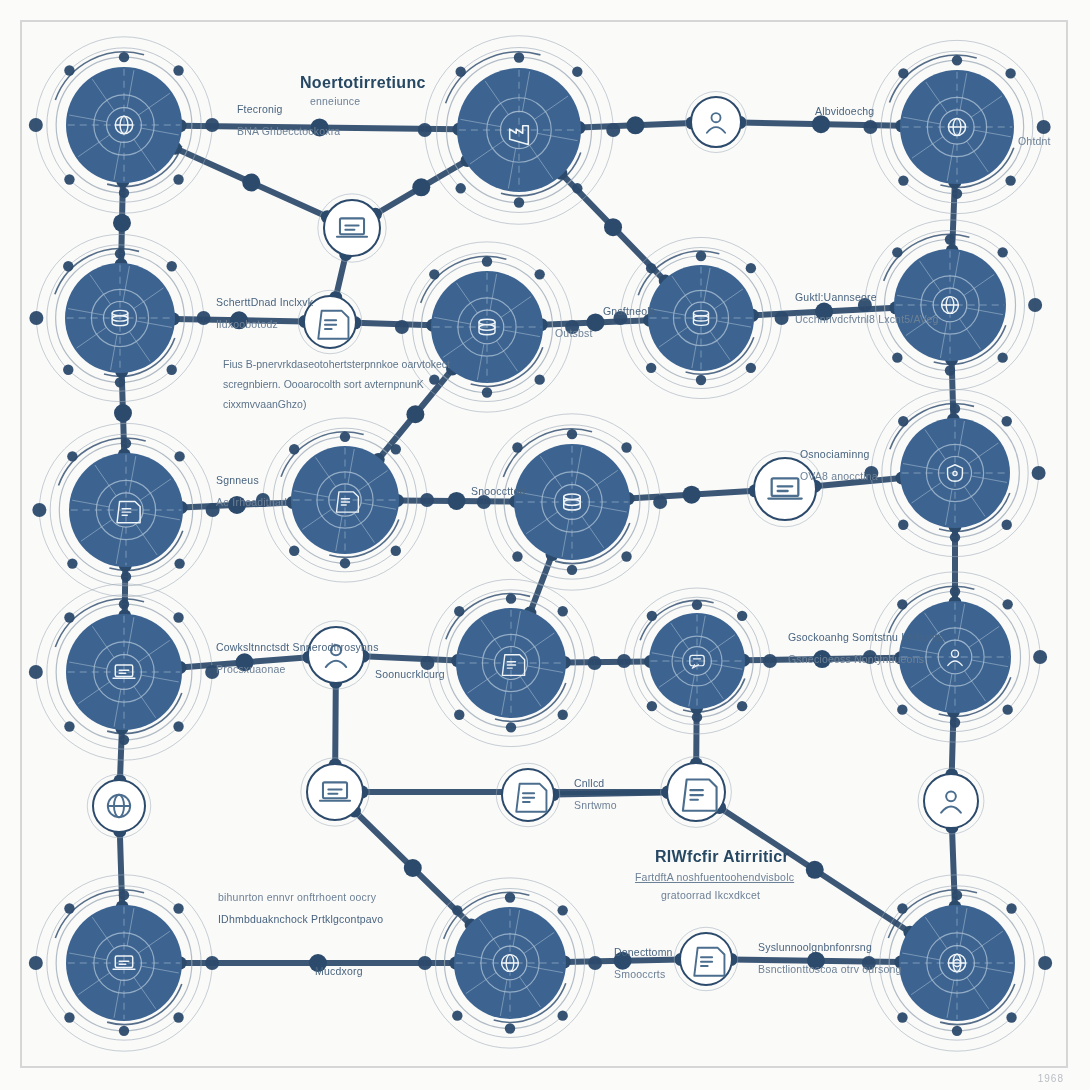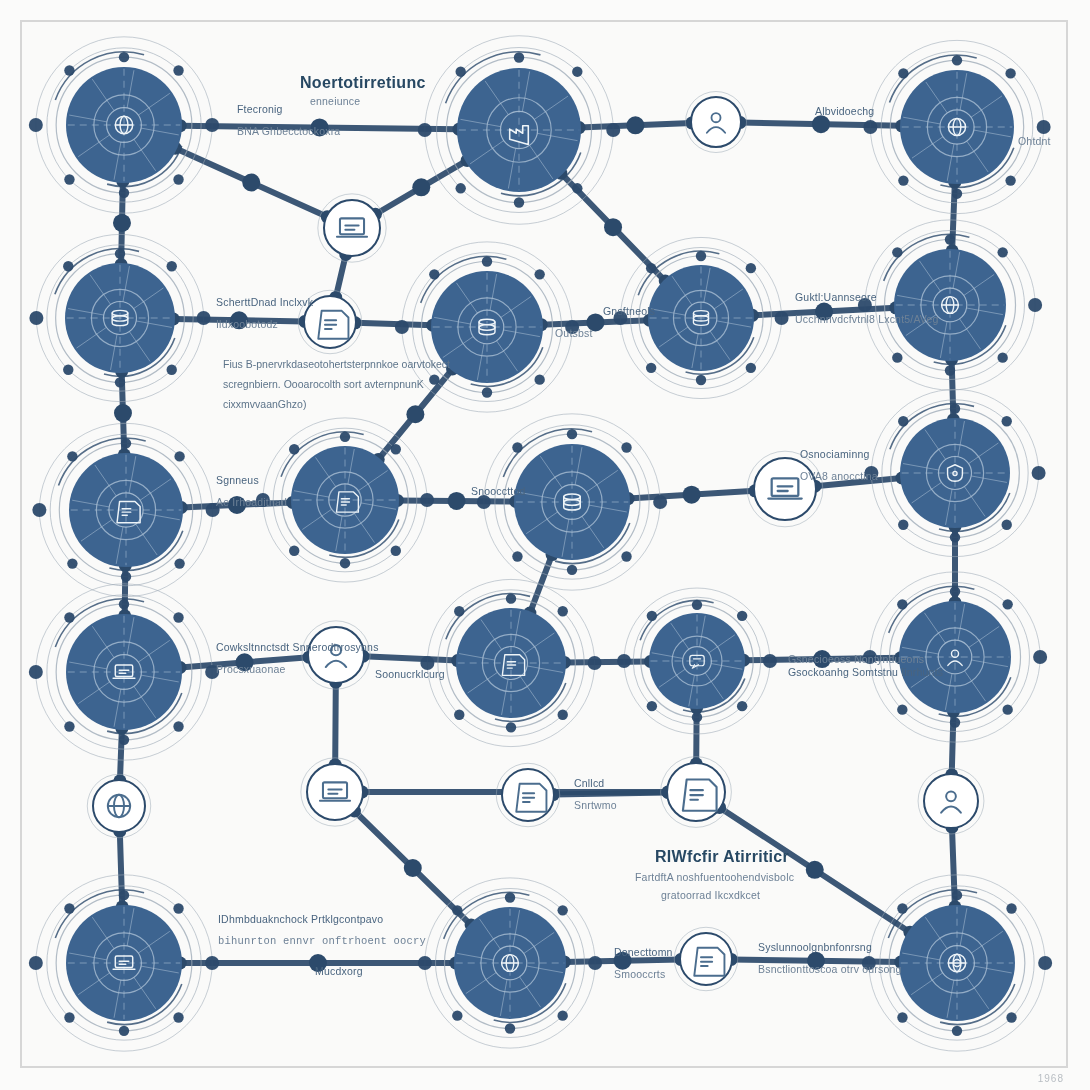--- a/index.html
+++ b/index.html
@@ -965,34 +965,34 @@
       <div class="lbl" style="left: 795px; top: 290px;">Guktl:Uannseore</div>
       <div class="lbl dim" style="left: 795px; top: 312px;">Ucchnnvdcfvtnl8 Lxcnt5/AVeg</div>
       <div class="lbl" style="left: 216px; top: 473px;">Sgnneus</div>
       <div class="lbl dim" style="left: 216px; top: 495px;">Ae Irhoaditnad</div>
       <div class="lbl" style="left: 437px; top: 484px; margin-left: 34px;">Snooccttod</div>
       <div class="lbl" style="left: 800px; top: 447px;">Osnociaminng</div>
       <div class="lbl dim" style="left: 800px; top: 469px;">OVA8 anocctina</div>
       <div class="lbl" style="left: 216px; top: 640px;">Cowksltnnctsdt Snnerodtrrosynns</div>
       <div class="lbl dim" style="left: 216px; top: 662px;">Procsxuaonae</div>
       <div class="lbl" style="left: 375px; top: 644px; margin-top: 23px;">Soonucrklcurg</div>
-      <div class="lbl" style="left: 788px; top: 665px; text-align: right;">Gsockoanhg Somtstnu Iinrhunts</div>
+      <div class="lbl" style="left: 788px; top: 630px; text-align: right;">Gsockoanhg Somtstnu Iinrhunts</div>
       <div class="lbl dim" style="left: 788px; top: 652px;">Gsnecioeoss Nontyndueons</div>
       <div class="lbl" style="left: 574px; top: 776px;">Cnllcd</div>
       <div class="lbl dim" style="left: 574px; top: 798px;">Snrtwmo</div>
       <div class="lbl" style="left: 218px; top: 912px;">IDhmbduaknchock Prtklgcontpavo</div>
-      <div class="lbl dim" style="left: 218px; top: 934px; font-family: Liberation Mono, monospace;">bihunrton ennvr onftrhoent oocry</div>
+      <div class="lbl dim" style="left: 218px; top: 890px;">bihunrton ennvr onftrhoent oocry</div>
       <div class="lbl" style="left: 287px; top: 964px; padding-left: 28px;">Mucdxorg</div>
       <div class="lbl" style="left: 614px; top: 945px;">Donecttomn</div>
       <div class="lbl dim" style="left: 614px; top: 967px;">Smooccrts</div>
       <div class="lbl" style="left: 758px; top: 940px; text-align: center;">Syslunnoolgnbnfonrsng</div>
       <div class="lbl dim" style="left: 758px; top: 962px;">Bsnctlionttoscoa otrv oursong</div>
       <div class="hd" style="left: 300px; top: 74px;">Noertotirretiunc</div>
       <div class="lbl dim" style="left: 310px; top: 94px;">enneiunce</div>
       <div class="hd" style="left: 655px; top: 848px;">RIWfcfir Atirriticr</div>
-      <div class="lbl dim" style="left: 635px; top: 870px;">FartdftA noshfuentoohendvisbolc</div>
+      <div class="lbl dim" style="left: 635px; top: 870px; text-decoration: underline;">FartdftA noshfuentoohendvisbolc</div>
       <div class="lbl dim" style="left: 661px; top: 888px;">gratoorrad Ikcxdkcet</div>
       <div class="para" style="left: 216px; top: 356px;">Fius B-pnervrkdaseotohertsterpnnkoe oarvtokect</div>
       <div class="para" style="left: 216px; top: 376px;">scregnbiern. Oooarocolth sort avternpnunK</div>
       <div class="para" style="left: 216px; top: 396px; text-align: right;">cixxmvvaanGhzo)</div>
     </div>
   <div class="mark">1968</div>
 </div>
 
 </body></html>

